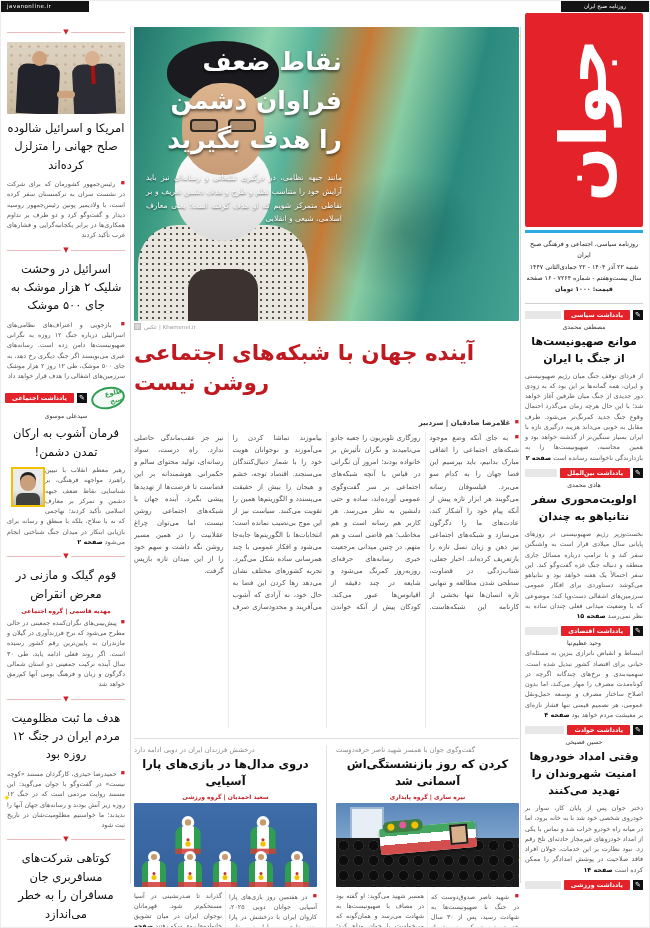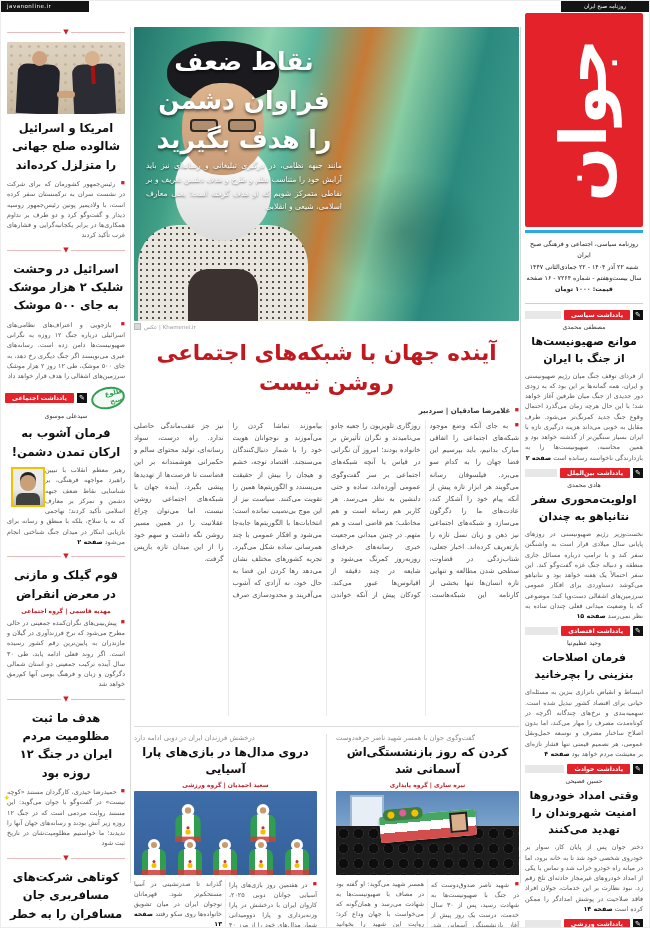--- a/index.html
+++ b/index.html
@@ -50,21 +50,21 @@
       background-image:radial-gradient(#b9a98d 1px, transparent 1.6px); background-size:9px 9px; opacity:.7; }
   .fig { position:absolute; bottom:0; width:42px; height:50px; border-radius:9px 9px 0 0; }
   .figl { left:10px; background:#23232b; transform:rotate(3deg); }
   .figr { right:10px; background:#2c2c35; transform:rotate(-3deg); }
   .fig .hd { position:absolute; top:-13px; left:50%; transform:translateX(-50%);
              width:15px; height:15px; border-radius:50%; background:#cda27c; }
   .figr .hd { background:#d8b190; }
   .tie { position:absolute; top:2px; left:50%; transform:translateX(-50%); width:4px; height:18px; background:#a11; }
   .shake { position:absolute; bottom:16px; left:50%; transform:translateX(-50%);
            width:18px; height:7px; border-radius:4px; background:#cda27c; }
-  .left-headline { text-align:center; font-size:11.5px; font-weight:bold; color:#101010; line-height:1.6; margin:5px 0 4px; }
+  .left-headline { text-align:center; font-size:11.5px; font-weight:normal; color:#101010; line-height:1.6; margin:5px 0 4px; }
   .left-body { font-size:6.4px; line-height:1.6; color:#555; text-align:justify; }
   .red-bullet { color:#d1202a; font-size:5px; vertical-align:2px; margin-left:2px; }
   .stamp-row { display:flex; align-items:center; gap:4px; margin:6px 0 2px; }
   .stamp { flex:0 0 auto; width:34px; height:22px; border:2px solid #2f9e50; border-radius:50%;
            color:#2f9e50; font-size:6.5px; font-weight:bold; display:flex; align-items:center; justify-content:center;
            transform:rotate(-12deg); background:rgba(47,158,80,.06); }
   .portrait { float:left; width:34px; height:40px; margin:2px 0 2px 4px; border:2px solid #f2c200;
               background:linear-gradient(180deg,#ececec 55%,#bfbfbf 100%); position:relative; }
   .portrait .ph { position:absolute; top:6px; left:50%; transform:translateX(-50%);
                   width:16px; height:16px; border-radius:50%; background:#caa07a; box-shadow:0 -3px 0 #222; }
@@ -91,27 +91,27 @@
                    background:rgba(70,60,50,.25); }
   .kh .glasses i.l { left:2px; } .kh .glasses i.r { right:2px; }
   .kh .beard { position:absolute; top:118px; left:50%; transform:translateX(-50%);
                width:96px; height:96px; background:linear-gradient(180deg,#ffffff,#dcdcdc); border-radius:42% 42% 50% 50%; }
   .kh .keff { position:absolute; bottom:0; left:50%; transform:translateX(-50%); width:170px; height:96px;
               background:#e9e6df; border-radius:40px 40px 0 0;
               background-image:radial-gradient(#56524a 1px, transparent 1.5px); background-size:6px 6px; }
   .kh .robe { position:absolute; bottom:0; left:50%; transform:translateX(-50%); width:70px; height:52px;
               background:#3c3330; border-radius:20px 20px 0 0; }
   .hero-text { position:absolute; top:16px; right:46%; left:12px; color:#fff; }
-  .hero-text h1 { font-size:25px; line-height:1.55; font-weight:bold; text-align:center;
-                  text-shadow:0 2px 3px rgba(0,0,0,.55); }
+  .hero-text h1 { font-size:25px; line-height:1.55; font-weight:bold; 
+                  text-shadow:0 2px 3px rgba(0,0,0,.55); margin-bottom:12px; }
   .hero-text p { font-size:7.6px; line-height:1.8; text-align:justify; margin-bottom:9px;
                  text-shadow:0 1px 2px rgba(0,0,0,.65); }
   .credit-row { display:flex; align-items:center; gap:3px; direction:ltr; font-size:5.5px; color:#999; margin:2px 0; }
   .credit-box { width:7px; height:7px; background:#d8d8d8; border:1px solid #bbb; }
-  .main-headline { text-align:center; font-size:21.5px; font-weight:bold; color:#c0191f; line-height:1.4; margin:8px 0 8px; }
+  .main-headline { text-align:left; font-size:21.5px; font-weight:bold; color:#c0191f; line-height:1.4; margin:8px 0 20px; }
   .main-byline { font-size:7px; color:#333; font-weight:bold; margin:0 0 5px; }
   .main-body { column-count:4; column-gap:9px; column-rule:1px solid #e9e9e9;
                font-size:6.9px; line-height:1.75; color:#4c4c4c; text-align:justify; height:296px; overflow:hidden; }
   .features { display:flex; gap:9px; border-top:1px solid #ddd; margin-top:10px; padding-top:7px; }
   .feature { flex:1; min-width:0; }
   .feature + .feature { border-right:1px solid #e3e3e3; padding-right:9px; }
   .kicker { text-align:left; font-size:6.8px; color:#8a8a8a; }
   .feature h2 { text-align:center; font-size:11.5px; font-weight:bold; color:#101010; line-height:1.5; margin:2px 0; }
   .fphoto { height:84px; margin:3px 0 4px; position:relative; overflow:hidden; border-radius:1px; }
   .fbody { column-count:2; column-gap:7px; column-rule:1px solid #ededed;
@@ -198,21 +198,20 @@
       <p class="note-body"><span>نخست‌وزیر رژیم صهیونیستی در روزهای پایانی سال میلادی قرار است به واشنگتن سفر کند و با ترامپ درباره مسائل جاری منطقه و دنباله جنگ غزه گفت‌وگو کند. این سفر احتمالاً یک هفته خواهد بود و نتانیاهو می‌کوشد دستاوردی برای افکار عمومی سرزمین‌های اشغالی دست‌وپا کند؛ موضوعی که با وضعیت میدانی فعلی چندان ساده به نظر نمی‌رسد</span> <b class="pageref">صفحه ۱۵</b></p>
     </div>
 
     <div class="note">
       <div class="badge-row">
         <span class="badge-sq">✎</span>
         <span class="badge-pill">یادداشت اقتصادی</span>
         <span class="badge-bar"></span>
       </div>
       <div class="note-author">وحید عظیم‌نیا</div>
-      <h3 class="note-headline">فرمان اصلاحات بنزینی را بچرخانید</h3>
       <p class="note-body"><span>انبساط و انقباض ناترازی بنزین به مسئله‌ای حیاتی برای اقتصاد کشور تبدیل شده است. سهمیه‌بندی و نرخ‌های چندگانه اگرچه در کوتاه‌مدت مصرف را مهار می‌کند، اما بدون اصلاح ساختار مصرف و توسعه حمل‌ونقل عمومی، هر تصمیم قیمتی تنها فشار تازه‌ای بر معیشت مردم خواهد بود</span> <b class="pageref">صفحه ۴</b></p>
     </div>
 
     <div class="note">
       <div class="badge-row">
         <span class="badge-sq">✎</span>
         <span class="badge-pill">یادداشت حوادث</span>
         <span class="badge-bar"></span>
       </div>
       <div class="note-author">حسین فصیحی</div>

